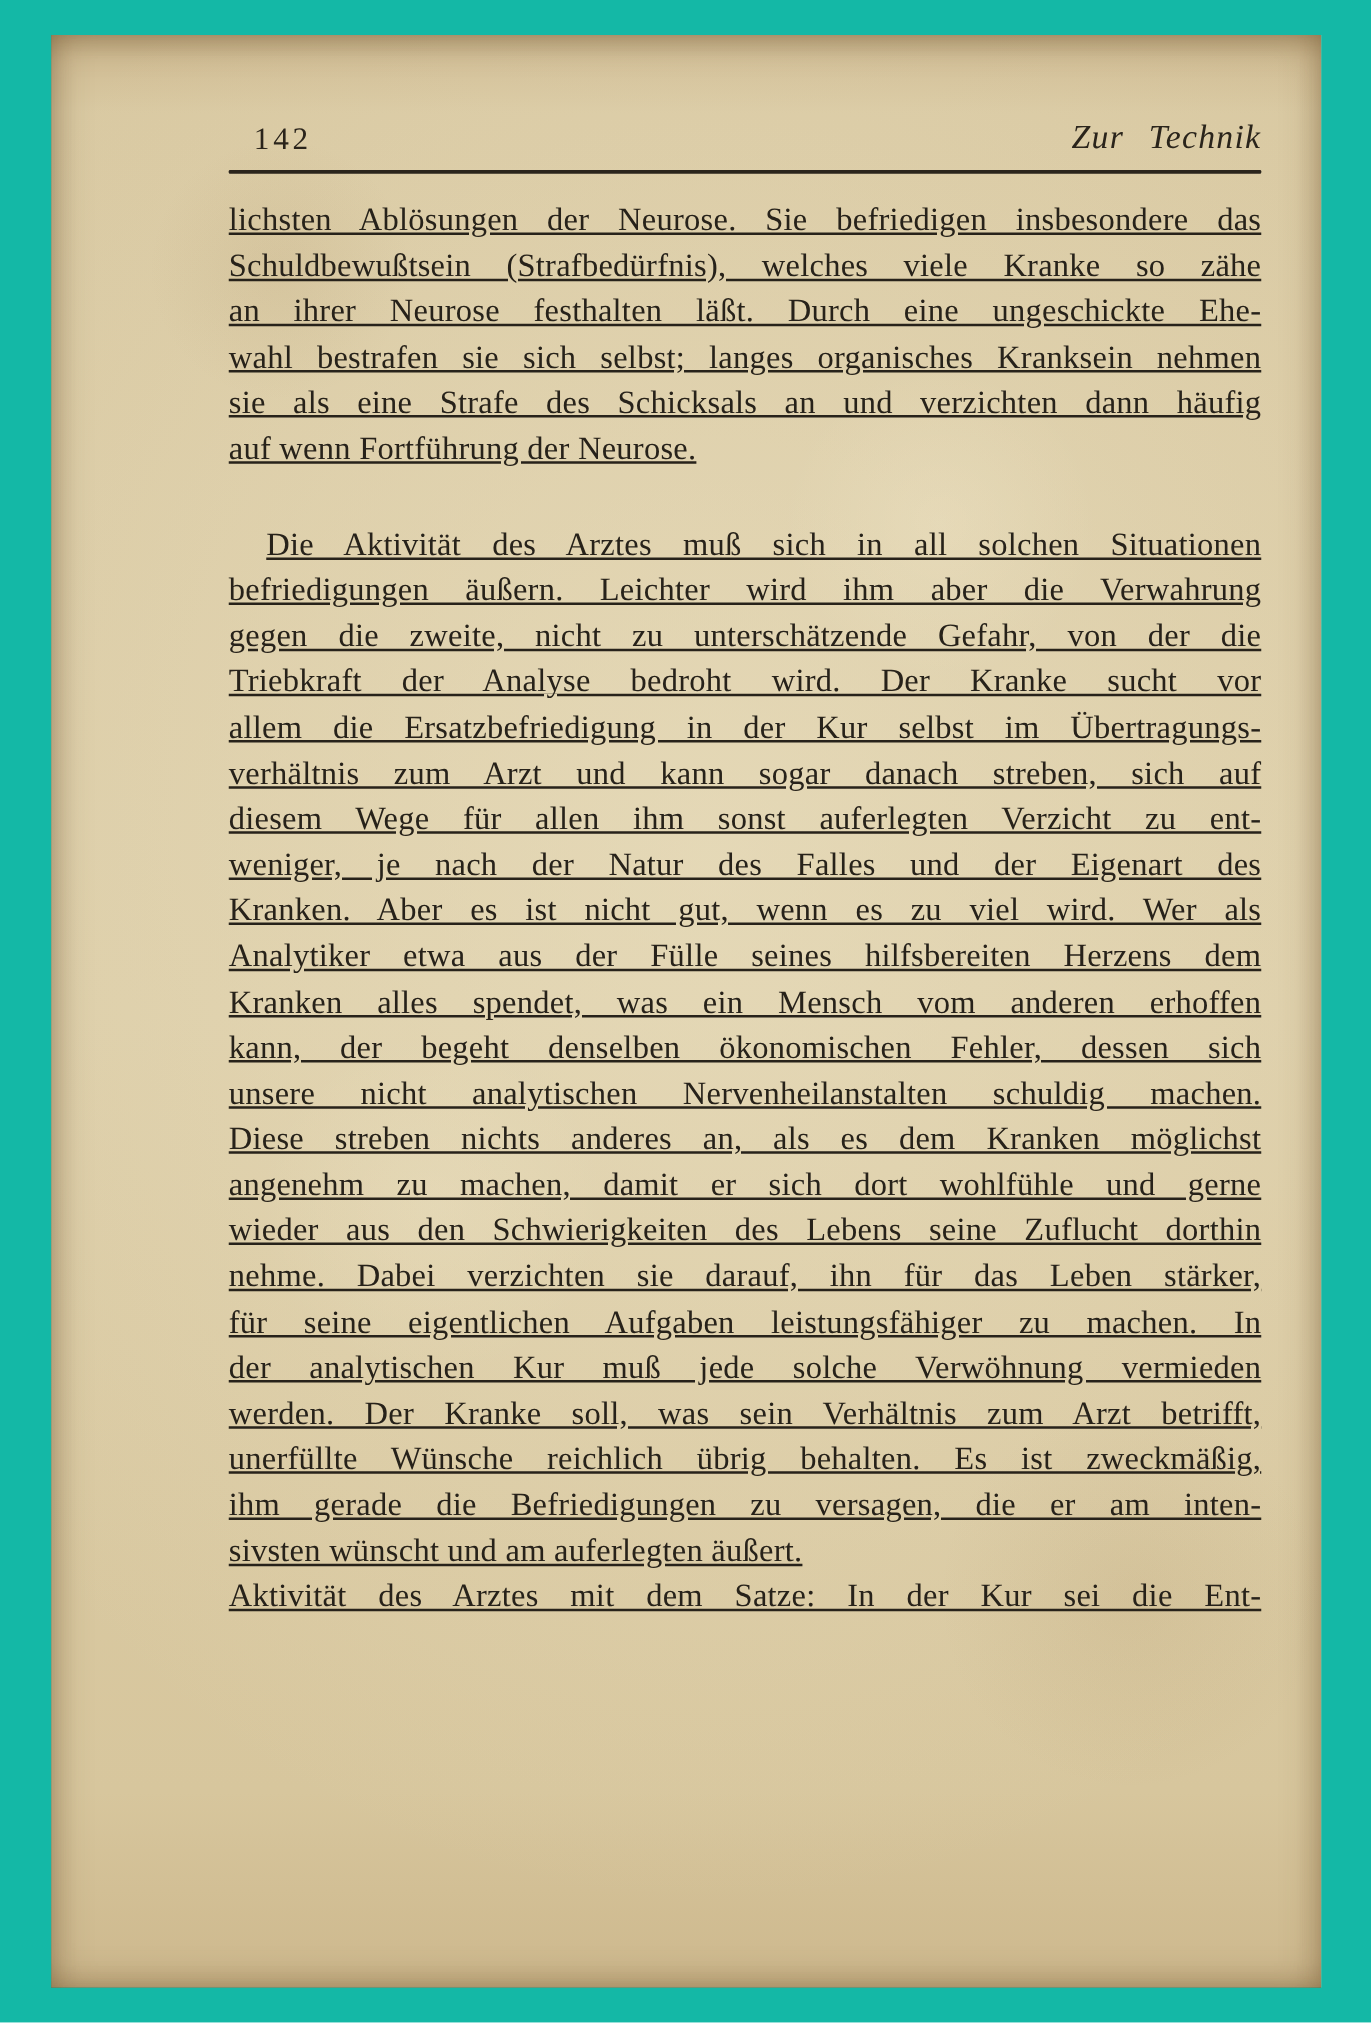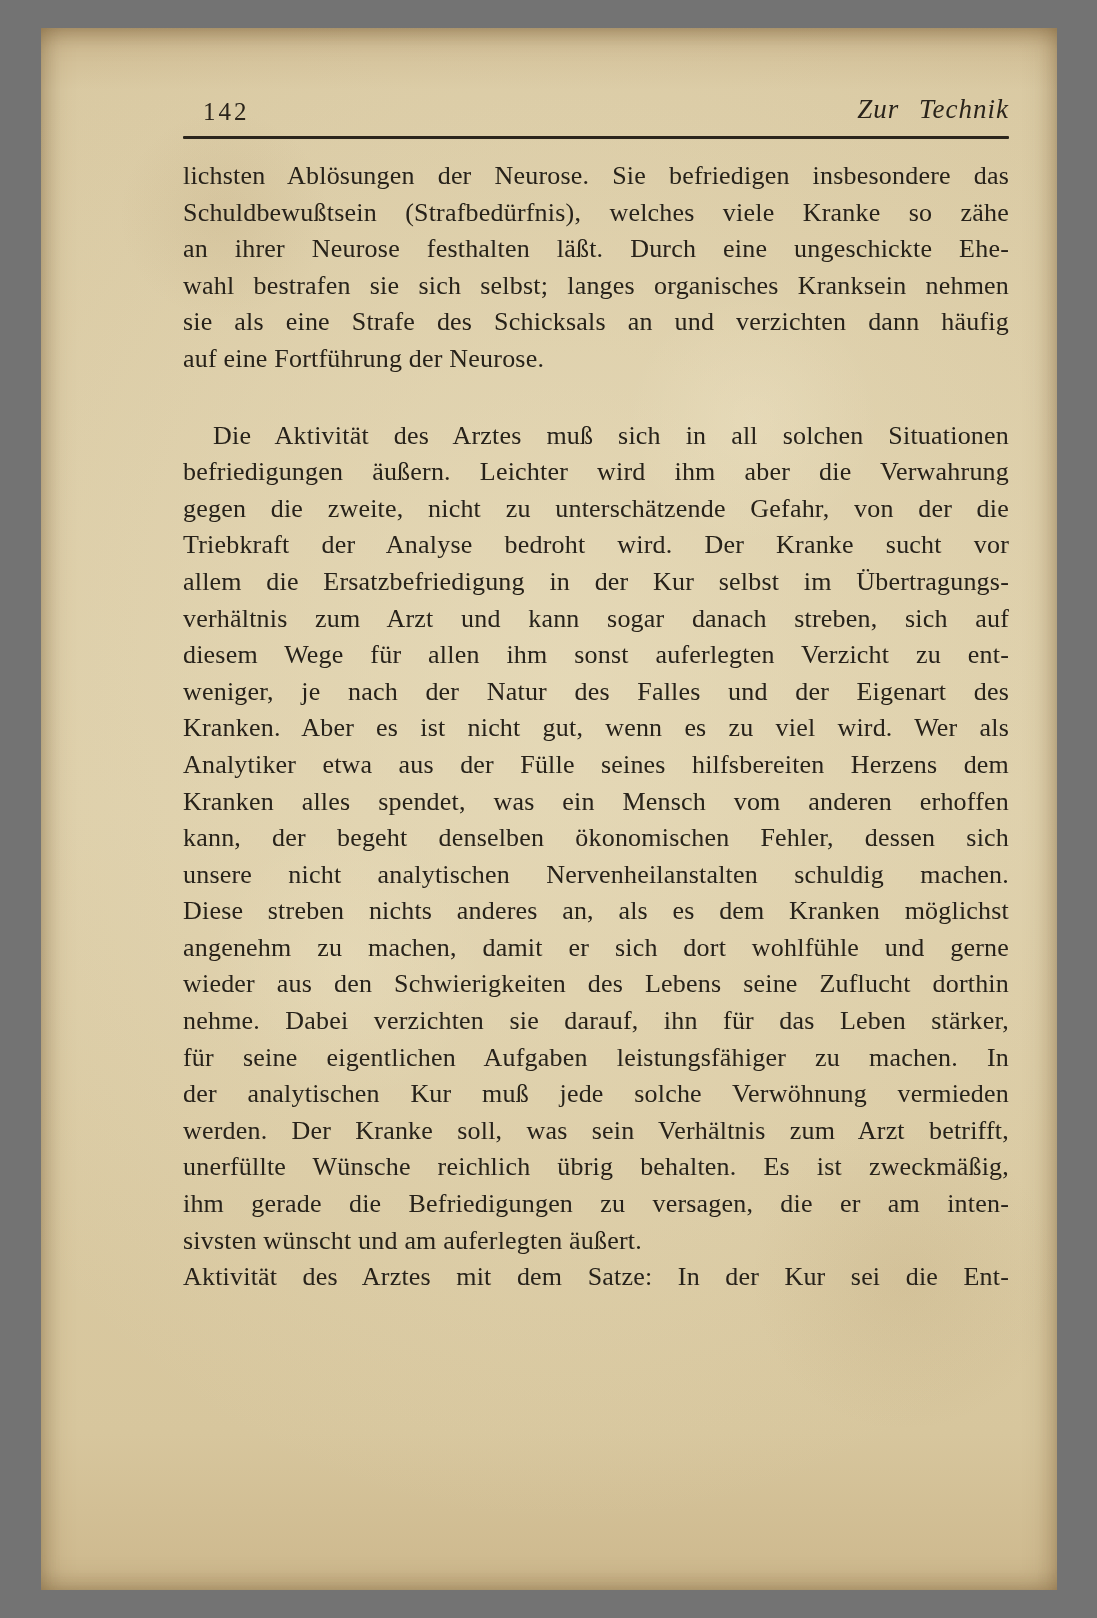--- a/index.html
+++ b/index.html
@@ -8,21 +8,21 @@
     background: #ffffff;
     width: 1097px;
     height: 1618px;
     overflow: hidden;
     font-family: "Liberation Serif", serif;
   }
   .stage {
     position: relative;
     width: 1097px;
     height: 1618px;
-    background: #737373;
+    background: #14b8a6;
   }
   
   .scan {
     position: absolute;
     left: 41px;
     top: 28px;
     width: 1016px;
     height: 1562px;
     background:
       radial-gradient(ellipse 120% 90% at 52% 42%, rgba(236,226,196,0.55) 0%, rgba(222,207,171,0.0) 60%),
@@ -88,20 +88,21 @@
     line-height: 36.6px;
     letter-spacing: 0.2px;
     color: #27221a;
   }
   .line {
     text-align: justify;
     text-align-last: justify;
     white-space: normal;
     height: 36.6px;
     overflow: visible;
+    text-decoration: underline;
   }
   .line.indent { text-indent: 30px; margin-top: 40px; }
   .line.nojust { text-align: left; text-align-last: left; }
 </style>
 </head>
 <body>
 
 <div class="stage">
   <div class="scan">
     <div class="content">
@@ -109,21 +110,21 @@
         <span class="page-number">142</span>
         <span class="running-title">Zur Technik</span>
       </div>
       <div class="header-rule"></div>
       <div class="body-text">
           <div class="line">lichsten Ablösungen der Neurose. Sie befriedigen insbesondere das</div>
           <div class="line">Schuldbewußtsein (Strafbedürfnis), welches viele Kranke so zähe</div>
           <div class="line">an ihrer Neurose festhalten läßt. Durch eine ungeschickte Ehe-</div>
           <div class="line">wahl bestrafen sie sich selbst; langes organisches Kranksein nehmen</div>
           <div class="line">sie als eine Strafe des Schicksals an und verzichten dann häufig</div>
-          <div class="line nojust">auf eine Fortführung der Neurose.</div>
+          <div class="line nojust">auf wenn Fortführung der Neurose.</div>
           <div class="line indent">Die Aktivität des Arztes muß sich in all solchen Situationen</div>
           <div class="line">befriedigungen äußern. Leichter wird ihm aber die Verwahrung</div>
           <div class="line">gegen die zweite, nicht zu unterschätzende Gefahr, von der die</div>
           <div class="line">Triebkraft der Analyse bedroht wird. Der Kranke sucht vor</div>
           <div class="line">allem die Ersatzbefriedigung in der Kur selbst im Übertragungs-</div>
           <div class="line">verhältnis zum Arzt und kann sogar danach streben, sich auf</div>
           <div class="line">diesem Wege für allen ihm sonst auferlegten Verzicht zu ent-</div>
           <div class="line">weniger, je nach der Natur des Falles und der Eigenart des</div>
           <div class="line">Kranken. Aber es ist nicht gut, wenn es zu viel wird. Wer als</div>
           <div class="line">Analytiker etwa aus der Fülle seines hilfsbereiten Herzens dem</div>

